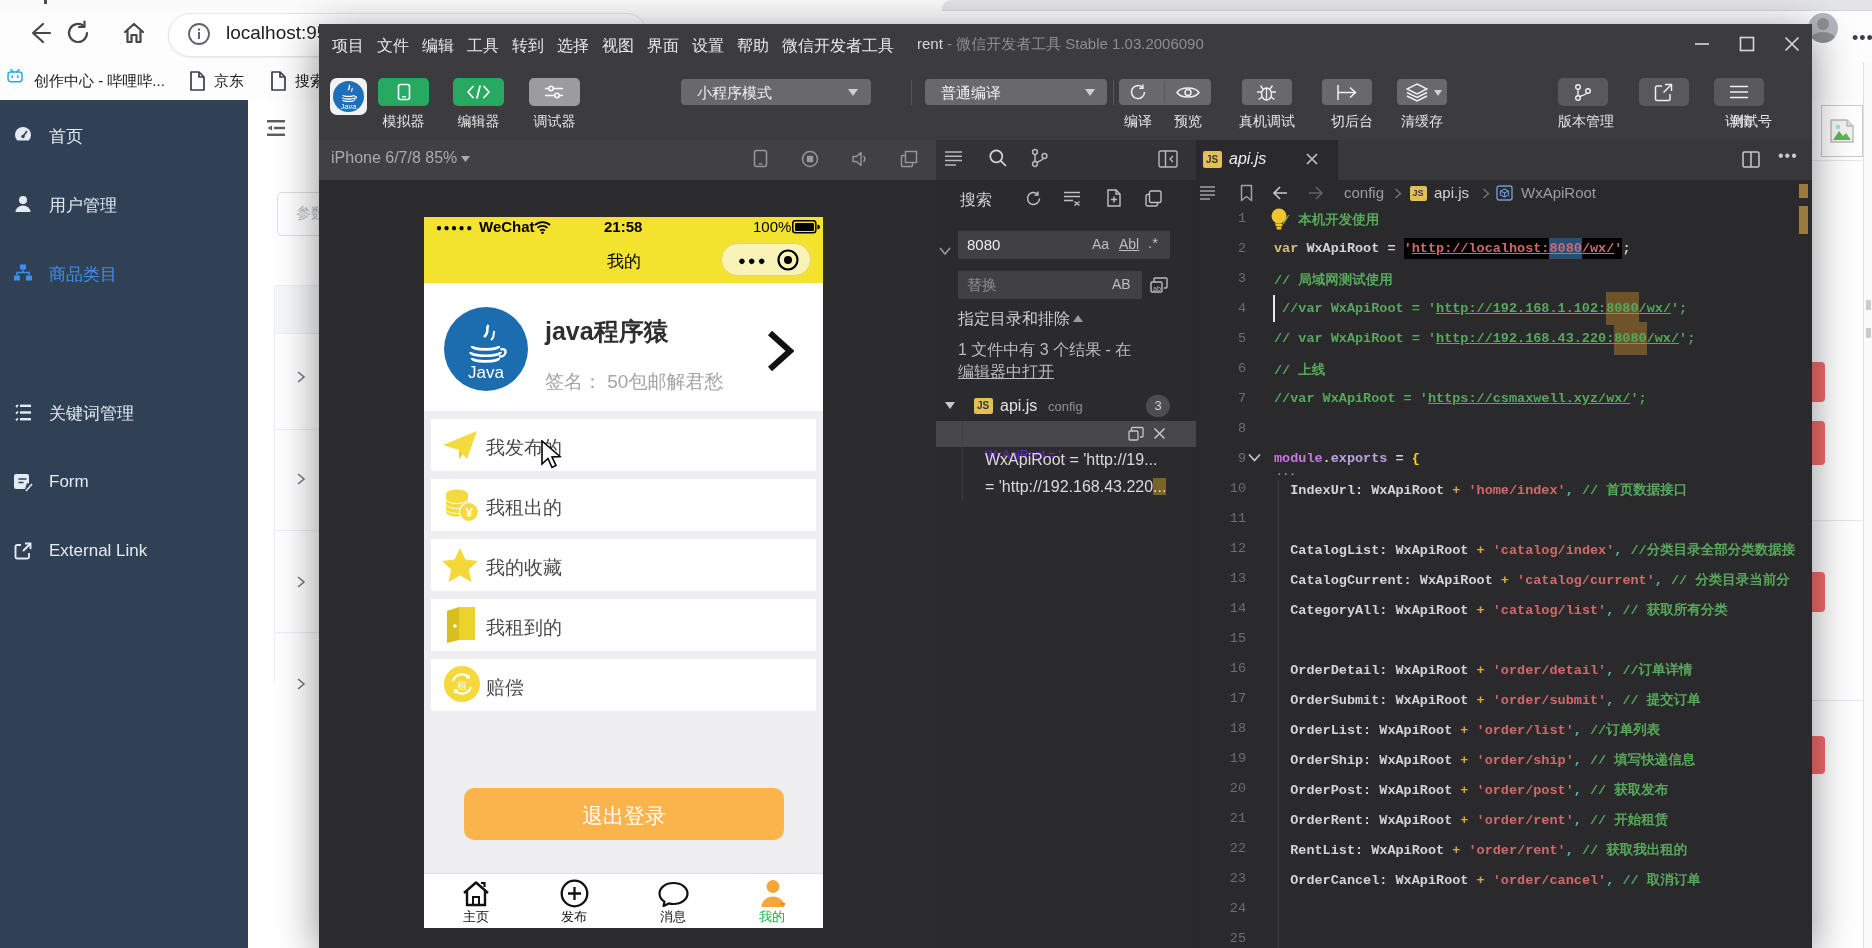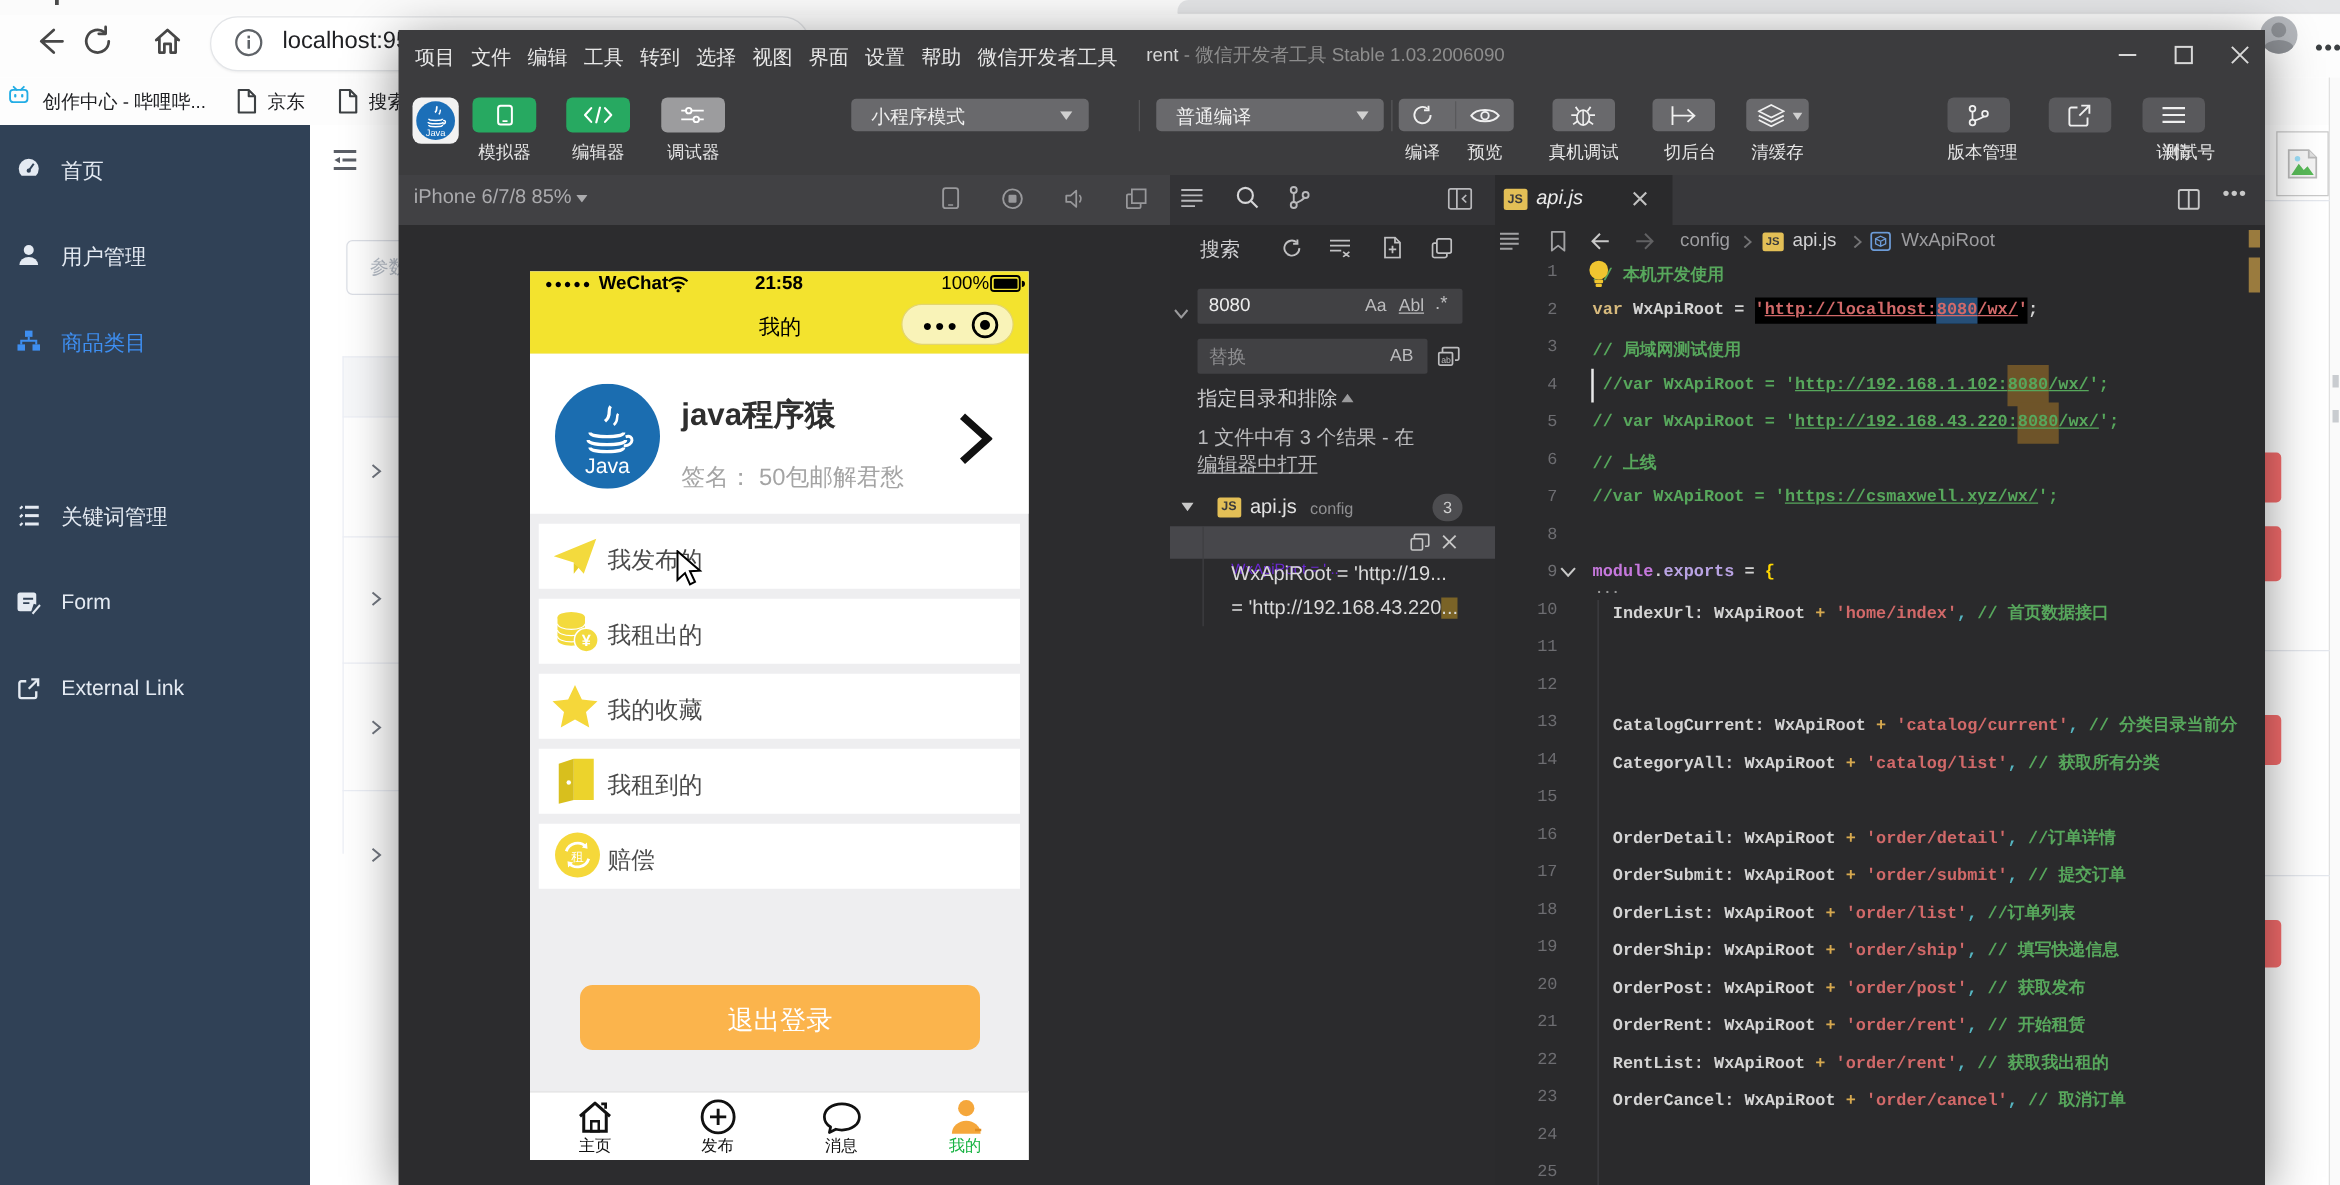--- a/index.html
+++ b/index.html
@@ -606,20 +606,21 @@
       <div class="cd" style="top:157px;"><span class="grn">// 上线</span></div>
       <div class="ln" style="top:187px;">7</div>
       <div class="cd" style="top:187px;"><span class="grn">//var WxApiRoot = '<span class="url">https://csmaxwell.xyz/wx/</span>';</span></div>
       <div class="ln" style="top:217px;">8</div>
       <div class="ln" style="top:247px;">9</div>
       <div class="cd" style="top:247px;"><span class="mod">module</span>.<span class="exp">exports</span> = <span style="color:#ffd700;">{</span></div>
       <div class="ln" style="top:277px;">10</div>
       <div class="cd" style="top:277px;">  IndexUrl: WxApiRoot <span class="plus">+</span> <span class="str">'home/index'</span><span class="pun">,</span> <span class="grn">// 首页数据接口</span></div>
       <div class="ln" style="top:307px;">11</div>
       <div class="ln" style="top:337px;">12</div>
+      <div class="cd" style="top:337px;">  CatalogList: WxApiRoot <span class="plus">+</span> <span class="str">'catalog/index'</span><span class="pun">,</span> <span class="grn">//分类目录全部分类数据接</span></div>
       <div class="ln" style="top:367px;">13</div>
       <div class="cd" style="top:367px;">  CatalogCurrent: WxApiRoot <span class="plus">+</span> <span class="str">'catalog/current'</span><span class="pun">,</span> <span class="grn">// 分类目录当前分</span></div>
       <div class="ln" style="top:397px;">14</div>
       <div class="cd" style="top:397px;">  CategoryAll: WxApiRoot <span class="plus">+</span> <span class="str">'catalog/list'</span><span class="pun">,</span> <span class="grn">// 获取所有分类</span></div>
       <div class="ln" style="top:427px;">15</div>
       <div class="ln" style="top:457px;">16</div>
       <div class="cd" style="top:457px;">  OrderDetail: WxApiRoot <span class="plus">+</span> <span class="str">'order/detail'</span><span class="pun">,</span> <span class="grn">//订单详情</span></div>
       <div class="ln" style="top:487px;">17</div>
       <div class="cd" style="top:487px;">  OrderSubmit: WxApiRoot <span class="plus">+</span> <span class="str">'order/submit'</span><span class="pun">,</span> <span class="grn">// 提交订单</span></div>
       <div class="ln" style="top:517px;">18</div>

